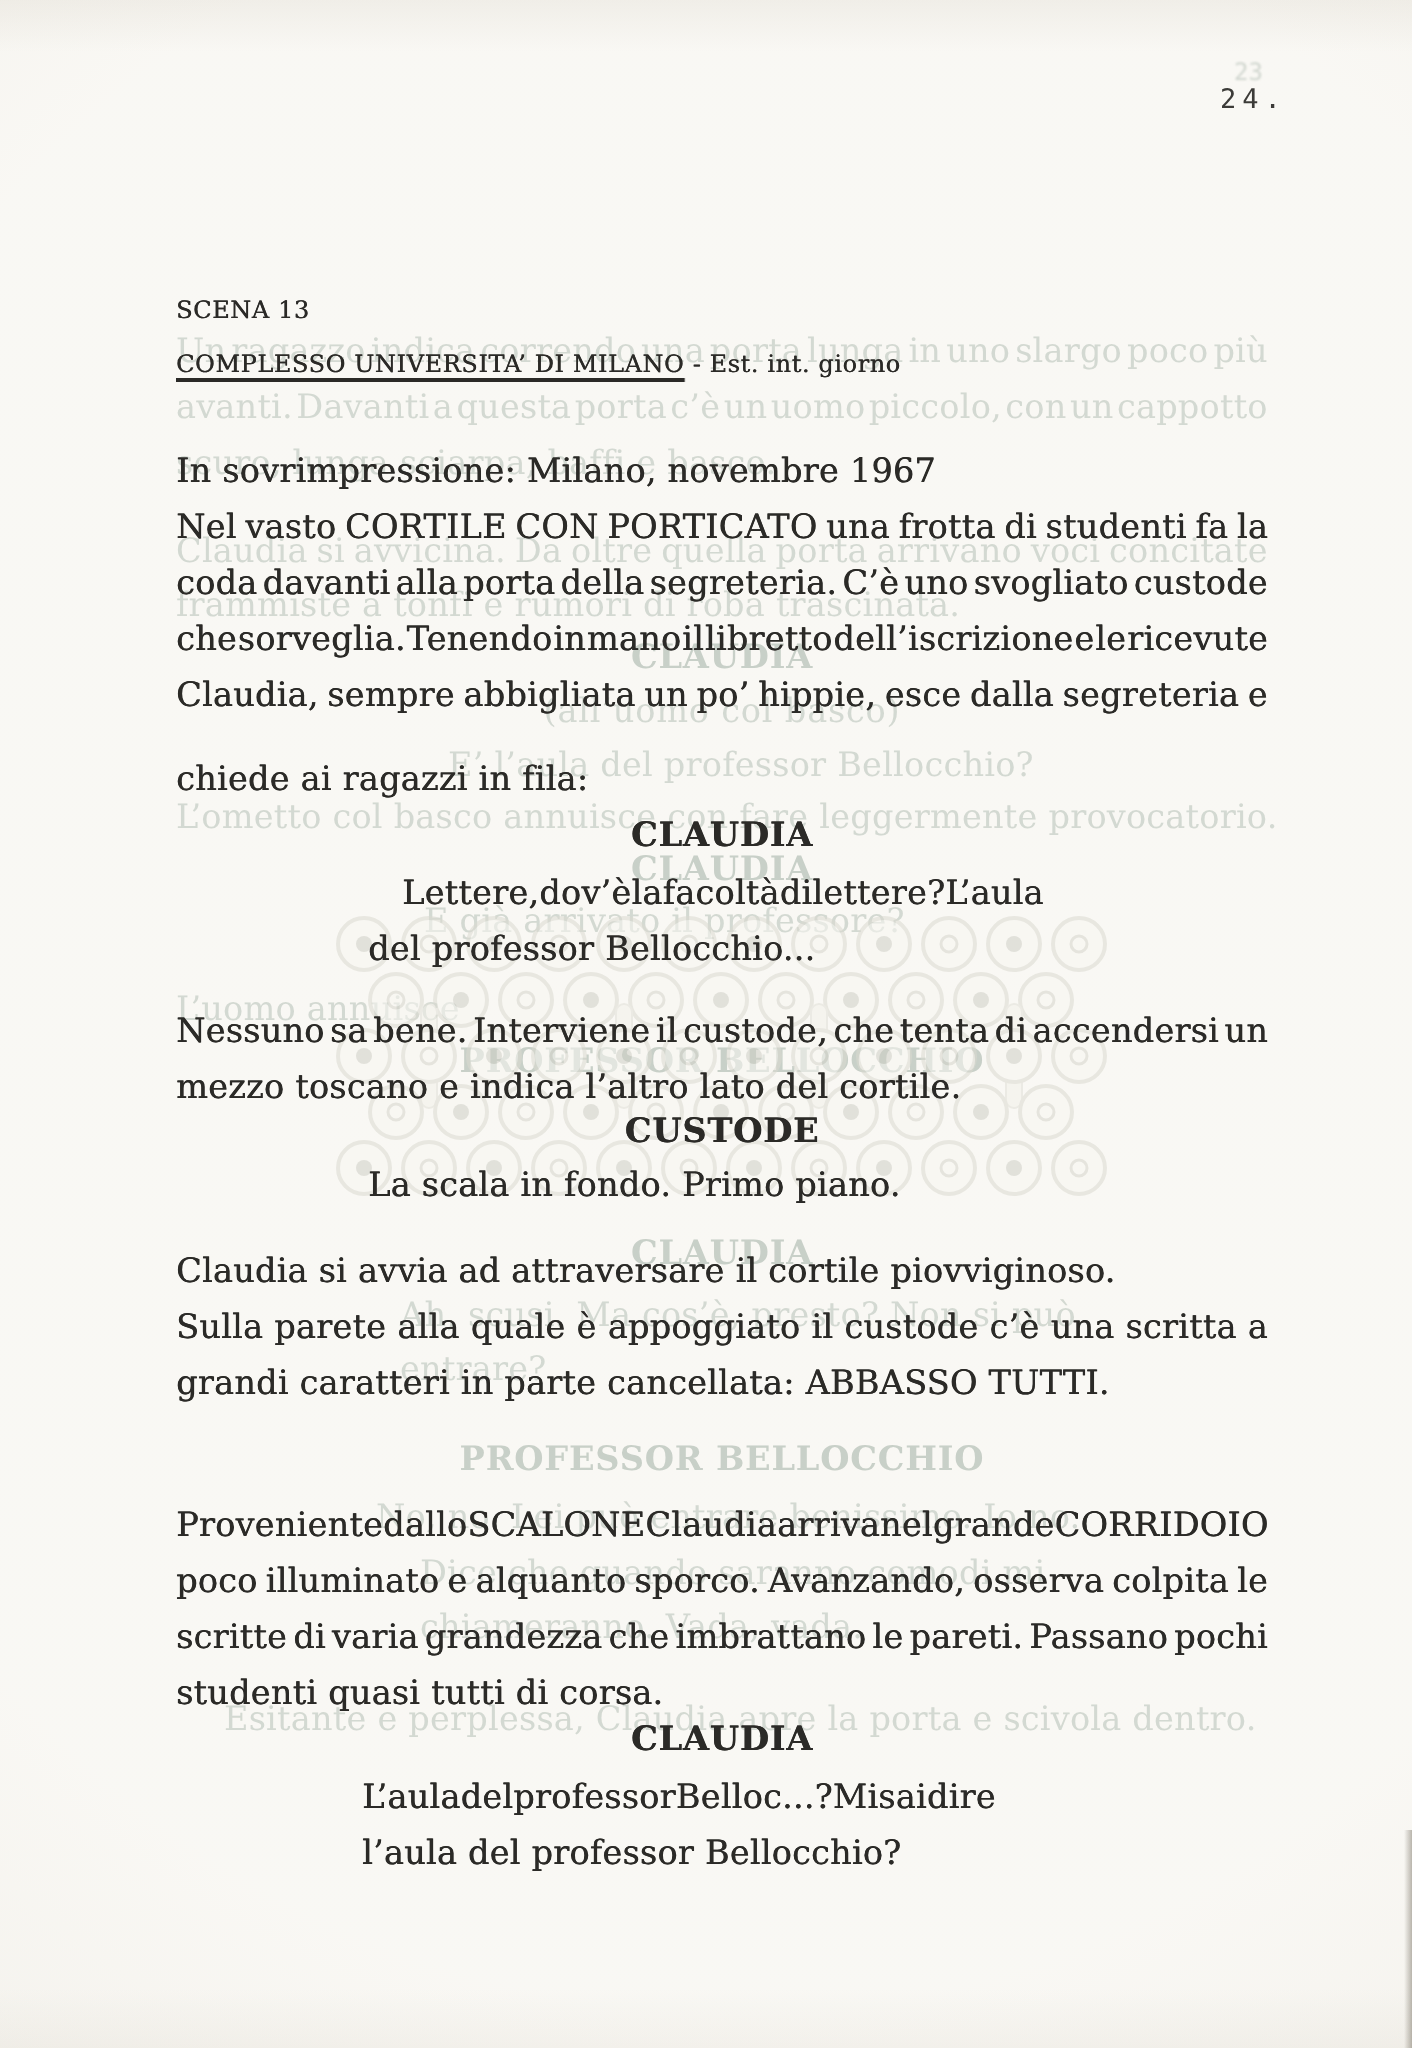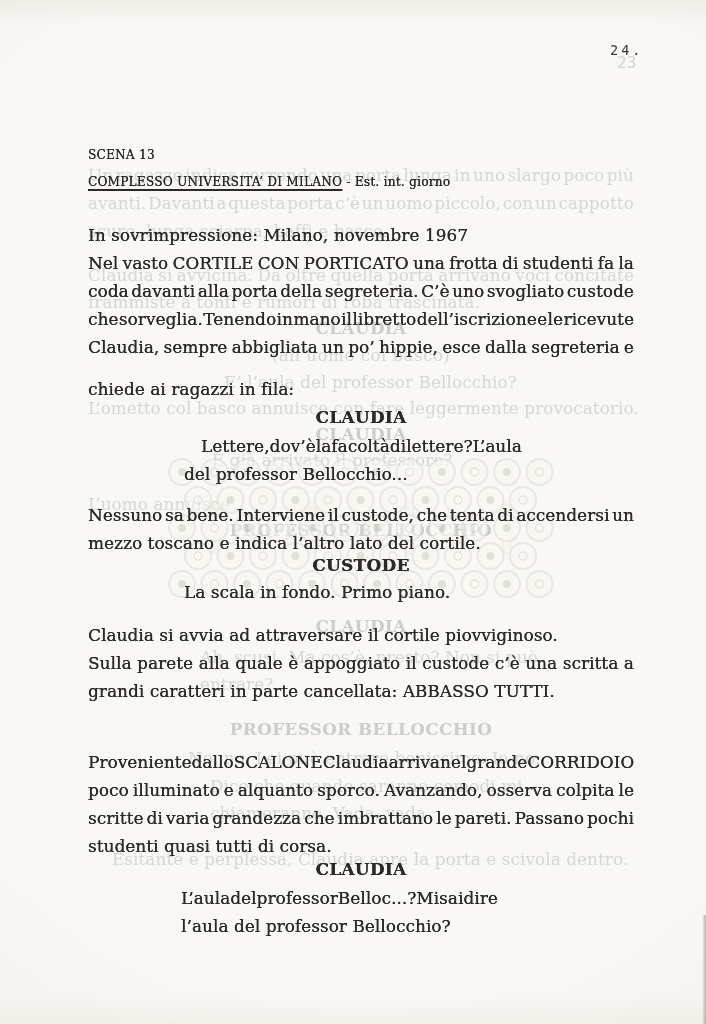--- a/index.html
+++ b/index.html
@@ -27,22 +27,22 @@
   .cue { left:88px; width:546px; text-align:center; font-weight:700; letter-spacing:0.4px; }
   
   .heading { left:88px; font-weight:400; font-size:12px; letter-spacing:0.3px; }
   .title-underline { text-decoration:underline; text-decoration-thickness:2px; text-underline-offset:3px; }
   .pagenum { position:absolute; left:610px; top:42px; z-index:3;
              font-family:"DejaVu Sans Mono", monospace; font-size:13.5px;
              letter-spacing:3px; color:#3c3b38; }
   .gh { color:rgba(159,173,162,0.42); filter:blur(0.35px); text-shadow:none; z-index:1; }
   .ghb { font-weight:700; color:rgba(152,167,156,0.50); }
   .gh-pagenum { position:absolute; left:617px; top:29px; z-index:1;
-                font-family:"DejaVu Sans Mono", monospace; font-size:16px;
-                color:rgba(159,173,162,0.45); filter:blur(0.4px);margin-top:24px; }
+                font-family:"DejaVu Sans Mono", monospace; font-size:12px;
+                color:rgba(159,173,162,0.45); filter:blur(0.4px); }
   .watermark { position:absolute; left:160px; top:448px; width:402px; height:152px;
                z-index:2; opacity:0.55; pointer-events:none; }
 </style>
 </head>
 <body>
 
 <div class="page">
   <div class="texture"></div>
 
   <div class="gh-pagenum">23</div>

